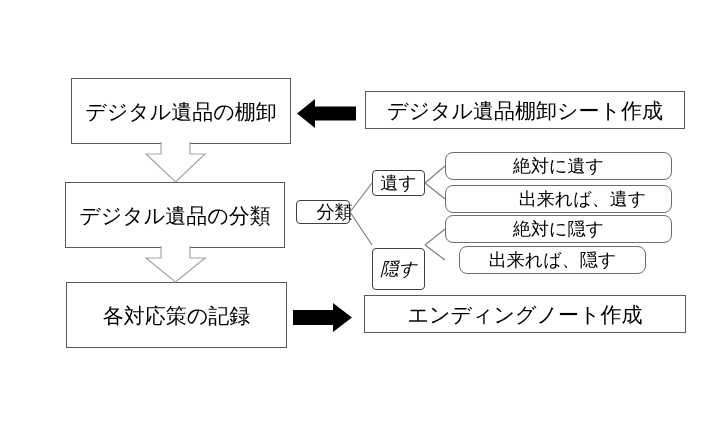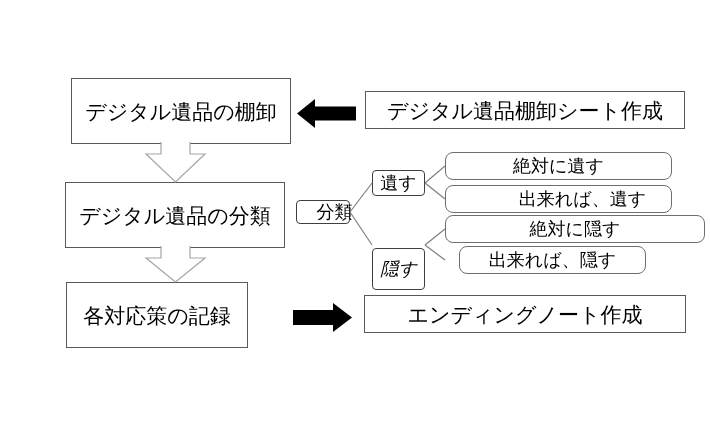--- a/index.html
+++ b/index.html
@@ -60,37 +60,37 @@
 </style>
 </head>
 <body>
 
 <div class="canvas">
 
   <div class="box step" style="left:71px;top:78px;width:220px;height:66px;">デジタル遺品の棚卸</div>
 
   <div class="box step" style="left:65px;top:182px;width:220px;height:66px;">デジタル遺品の分類</div>
 
-  <div class="box step" style="left:66px;top:282px;width:182px;height:66px;">各対応策の記録</div>
+  <div class="box step" style="left:66px;top:282px;width:221px;height:66px;">各対応策の記録</div>
 
   <div class="box artifact" style="left:365px;top:91px;width:320px;height:38px;">デジタル遺品棚卸シート作成</div>
 
   <div class="box artifact" style="left:364px;top:295px;width:322px;height:38px;">エンディングノート作成</div>
 
   <div class="box tree-node" style="left:296px;top:200px;width:54px;height:24px;padding-left:23px;">分類</div>
 
   <div class="box tree-node" style="left:372px;top:170px;width:53px;height:26px;">遺す</div>
 
   <div class="box tree-node" style="left:372px;top:248px;width:53px;height:42px;font-style:italic;">隠す</div>
 
   <div class="box leaf" style="left:445px;top:152px;width:227px;height:28px;">絶対に遺す</div>
 
   <div class="box leaf" style="left:445px;top:185px;width:227px;height:28px;padding-left:48px;">出来れば、遺す</div>
 
-  <div class="box leaf" style="left:445px;top:215px;width:260px;height:28px;">絶対に隠す</div>
+  <div class="box leaf" style="left:445px;top:215px;width:227px;height:28px;">絶対に隠す</div>
 
   <div class="box leaf" style="left:459px;top:246px;width:187px;height:28px;">出来れば、隠す</div>
 
   <svg class="overlay" viewBox="0 0 710 432">
 
     <path class="hollow-arrow" d="M 161,142 L 161,154 L 146,154 L 175.5,182 L 205,154 L 190,154 L 190,142"></path>
 
     <path class="hollow-arrow" d="M 161,246 L 161,258 L 146,258 L 175.5,282 L 205,258 L 190,258 L 190,246"></path>
 
     <path class="solid-arrow" d="M 297,113.5 L 315,99 L 315,106.5 L 356,106.5 L 356,120.5 L 315,120.5 L 315,128 Z"></path>

